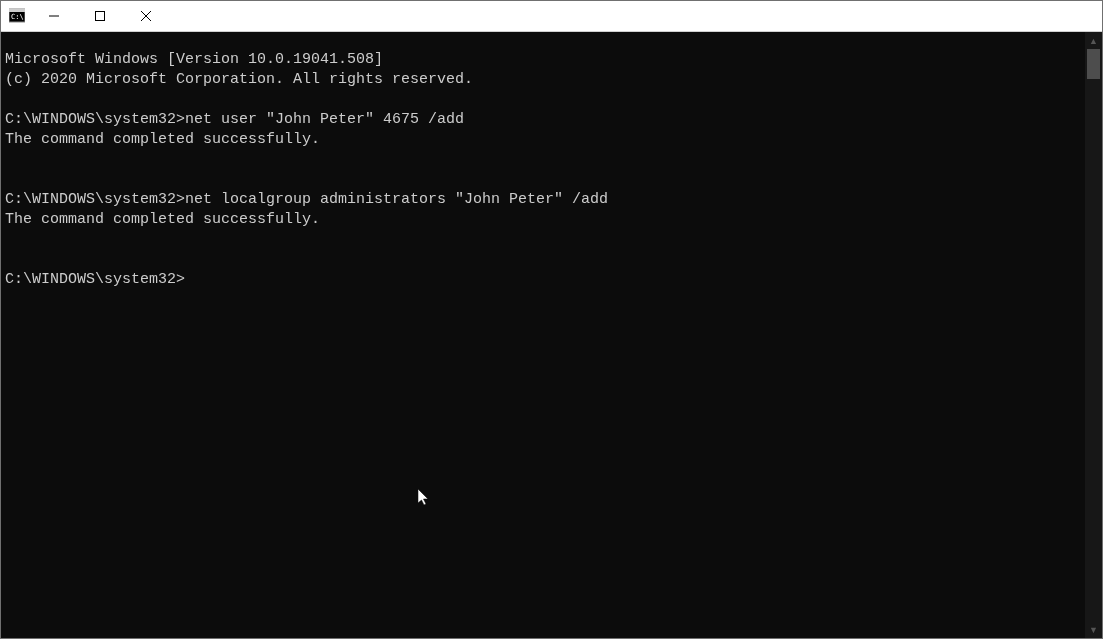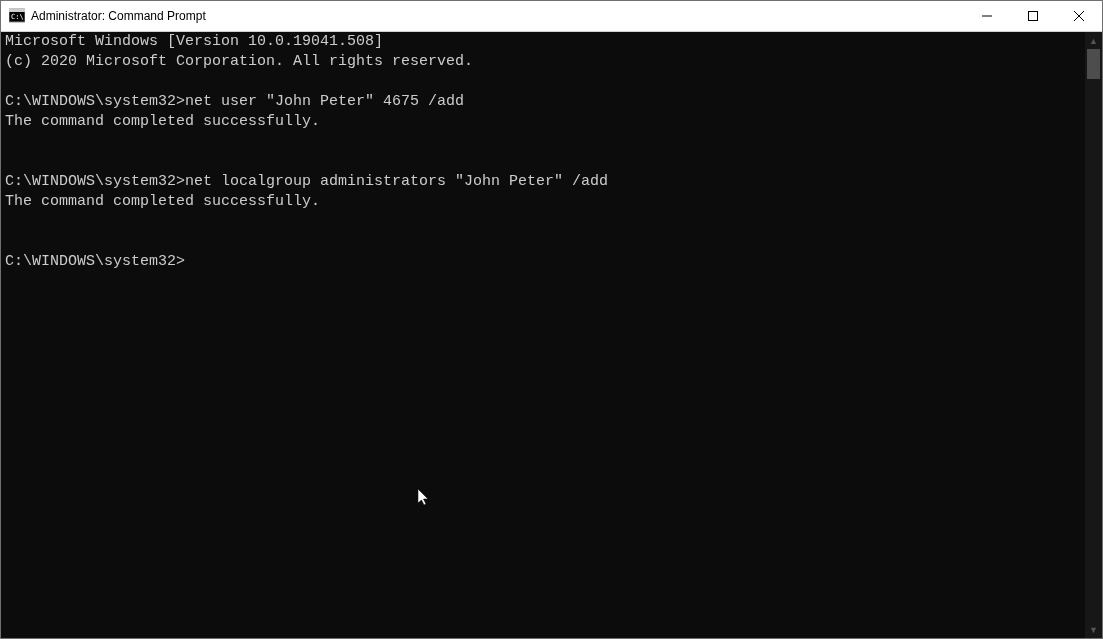--- a/index.html
+++ b/index.html
@@ -52,21 +52,21 @@
       background: #0c0c0c;
     }
     .terminal {
       width: calc(100% - 17px);
       height: 100%;
       background: #0c0c0c;
       color: #cccccc;
       font-family: Consolas, "Courier New", monospace;
       font-size: 15px;
       line-height: 20px;
-      padding: 0 4px;
+      padding: 18px 4px;
       white-space: pre;
       overflow: hidden;
     }
     .scrollbar {
       position: absolute;
       right: 0;
       top: 0;
       width: 17px;
       height: 100%;
       background: #171717;
@@ -106,21 +106,20 @@
 <body>
 
 <div class="titlebar">
   <span class="titlebar-icon">
     <svg width="16" height="16" viewBox="0 0 16 16">
       <rect x="0" y="1" width="16" height="13" fill="#000" stroke="#888" stroke-width="1"></rect>
       <rect x="0" y="1" width="16" height="3" fill="#ccc"></rect>
       <text x="2" y="11" font-size="7" fill="#fff" font-family="monospace">C:\</text>
     </svg>
   </span>
-  <span class="titlebar-title">Administrator: Command Prompt</span>
   <div class="titlebar-controls">
     <div class="titlebar-btn">
       <svg width="10" height="10" viewBox="0 0 10 10">
           <line x1="0" y1="5" x2="10" y2="5" stroke="#000" stroke-width="1"></line>
         </svg>
     </div>
     <div class="titlebar-btn">
       <svg width="10" height="10" viewBox="0 0 10 10">
           <rect x="0.5" y="0.5" width="9" height="9" fill="none" stroke="#000" stroke-width="1"></rect>
         </svg>

